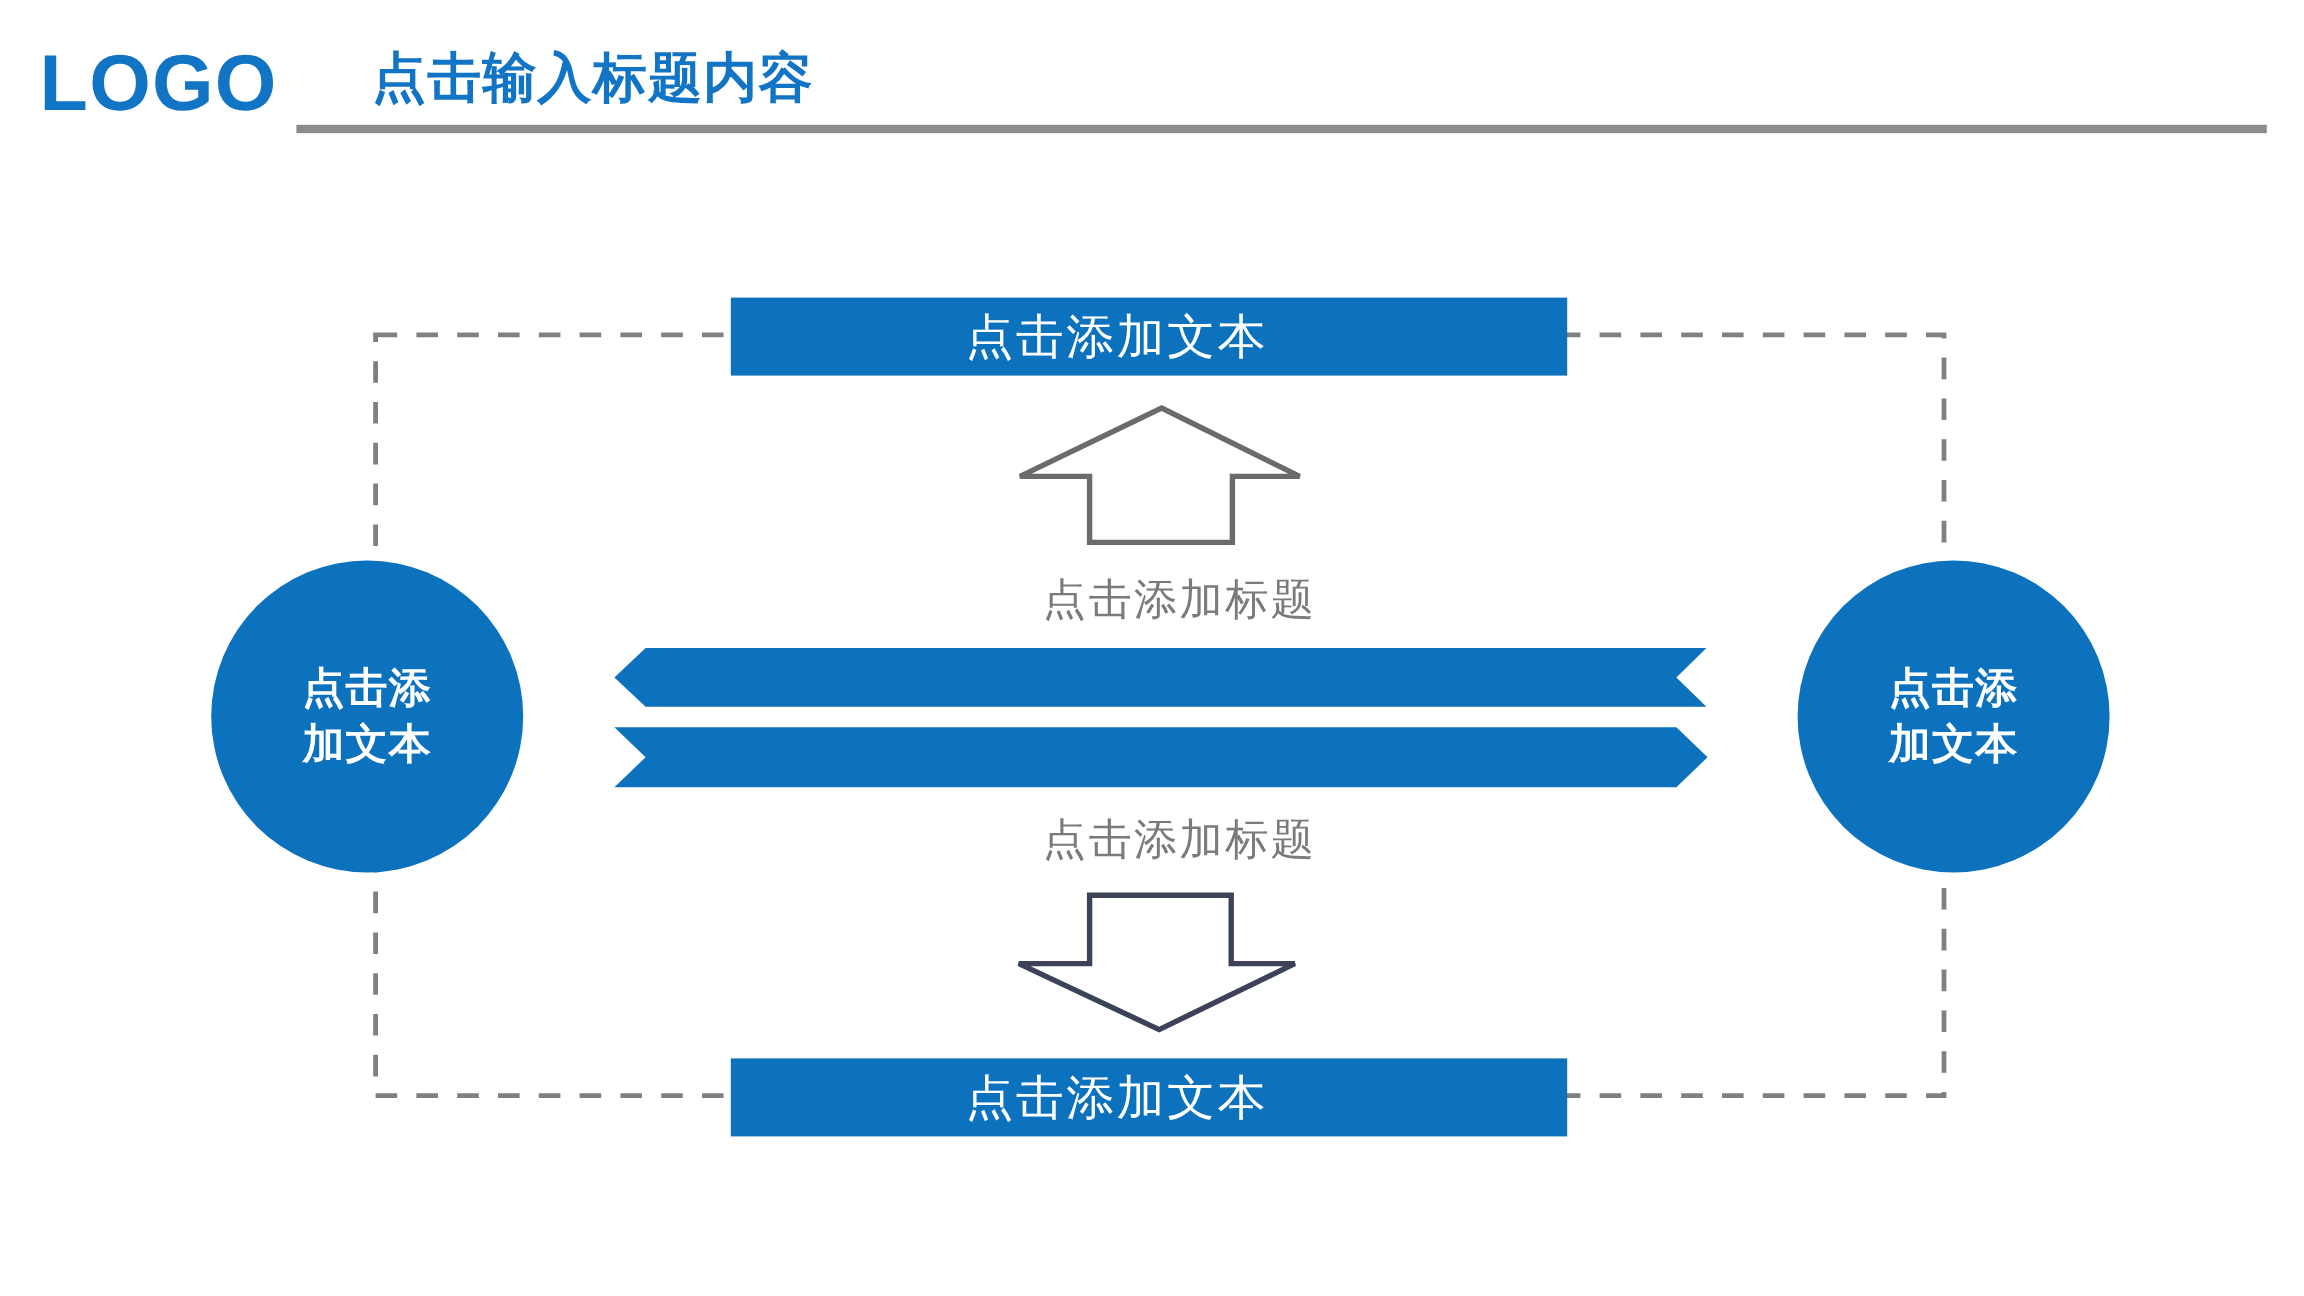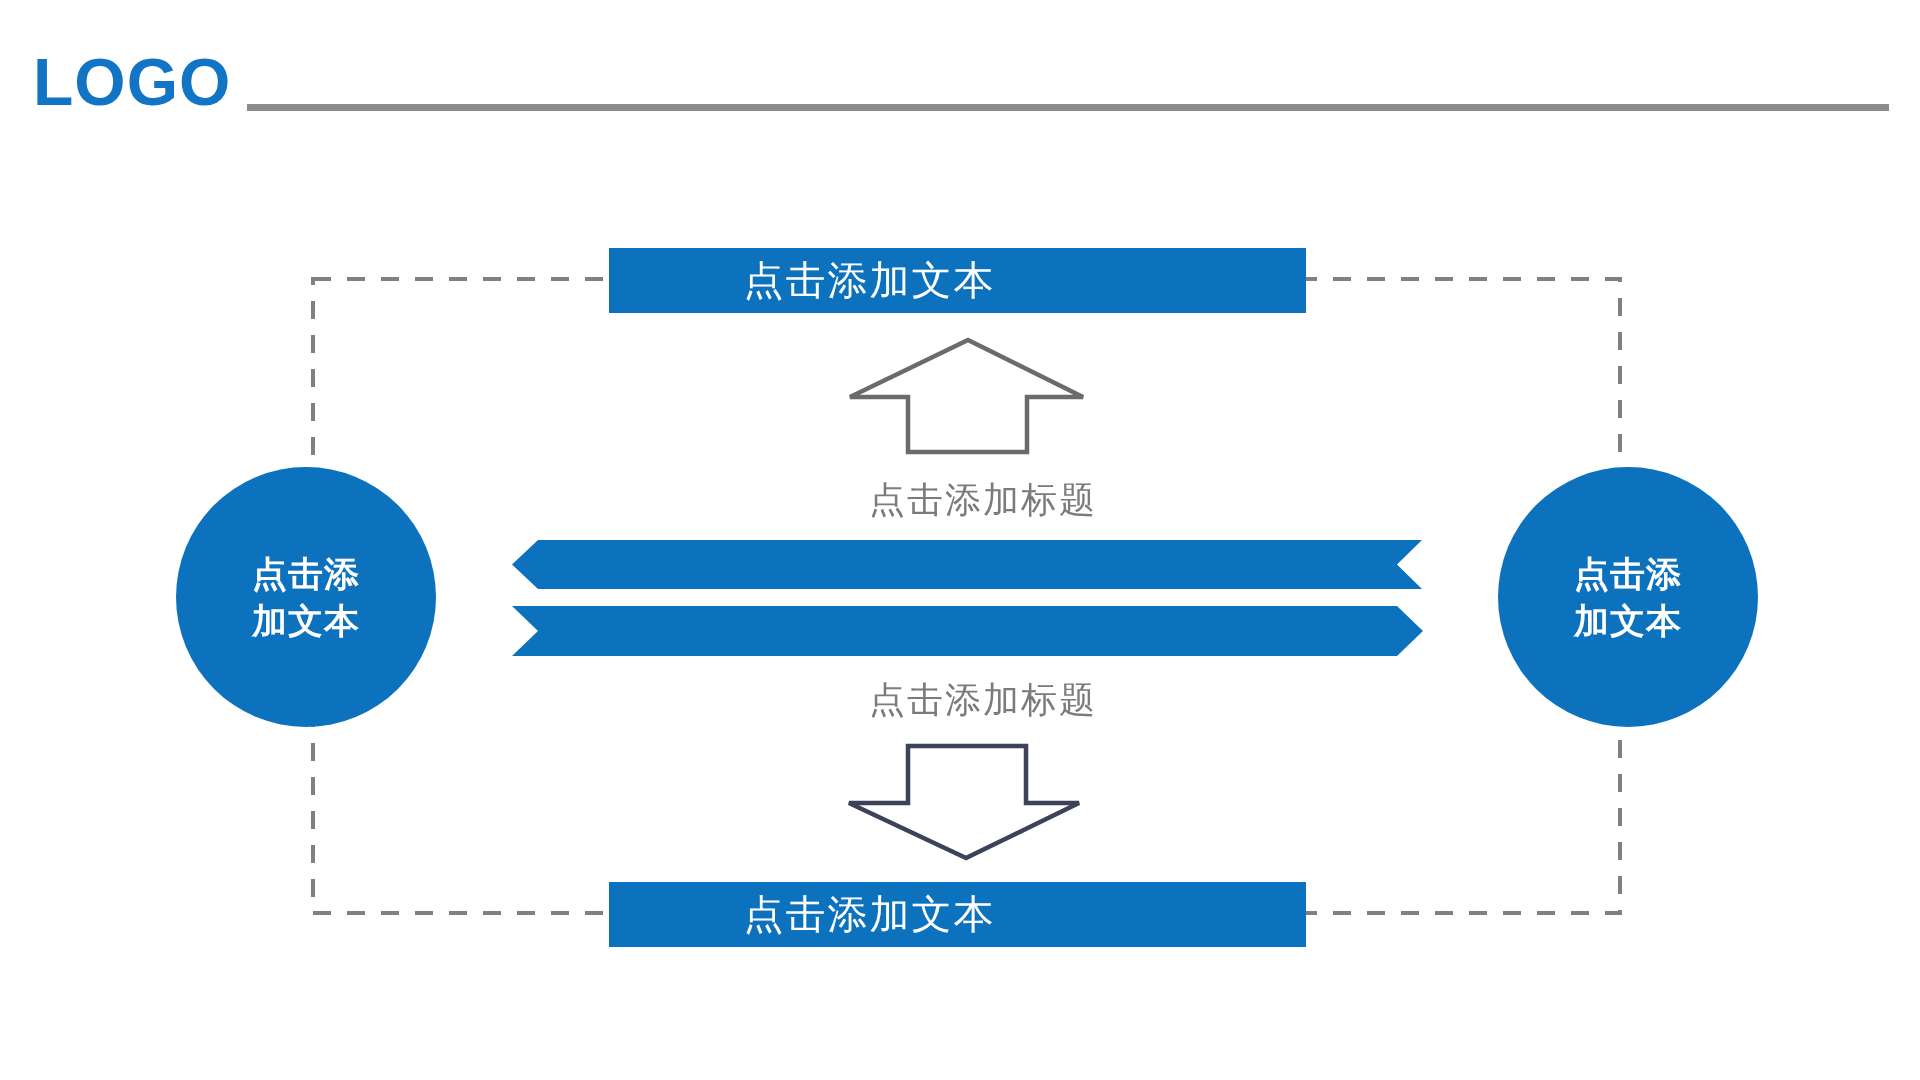--- a/index.html
+++ b/index.html
@@ -17,21 +17,20 @@
   
   .logo {
     position: absolute;
     left: 33px;
     top: 36px;
     font-size: 66px;
     line-height: 1;
     font-weight: 800;
     letter-spacing: 1px;
     color: #1274C5;
-    margin-top: 13px;
   }
   .page-title {
     position: absolute;
     left: 310px;
     top: 42px;
     font-size: 45px;
     line-height: 1;
     font-weight: 700;
     color: #1274C5;
     letter-spacing: 1px;
@@ -49,21 +48,21 @@
   .diagram-svg {
     position: absolute;
     left: 0; top: 0;
     width: 1920px;
     height: 1080px;
   }
 
   
   .bar-label {
     position: absolute;
-    left: 584px;
+    left: 645px;
     width: 560px;
     height: 65px;
     display: flex;
     align-items: center;
     justify-content: center;
     color: #ffffff;
     font-size: 40px;
     font-weight: 500;
     letter-spacing: 2px;
     padding-left: 11px;
@@ -105,20 +104,21 @@
   }
   .circle-label.left { left: 176px; }
   .circle-label.right { left: 1498px; }
 </style>
 </head>
 <body>
 
 <div class="slide">
 
   <div class="logo">LOGO</div>
+  <div class="page-title">点击输入标题内容</div>
   <div class="title-underline"></div>
 
   <svg class="diagram-svg" viewBox="0 0 1920 1080" xmlns="http://www.w3.org/2000/svg">
 
     <rect x="313" y="279" width="1307" height="634" fill="none" stroke-width="4" stroke-dasharray="18 16" stroke="#808080"></rect>
 
     <circle cx="306" cy="597" r="130" fill="#0D72BE"></circle>
     <circle cx="1628" cy="597" r="130" fill="#0D72BE"></circle>
 
     <rect x="609" y="248" width="697" height="65" fill="#0D72BE"></rect>

